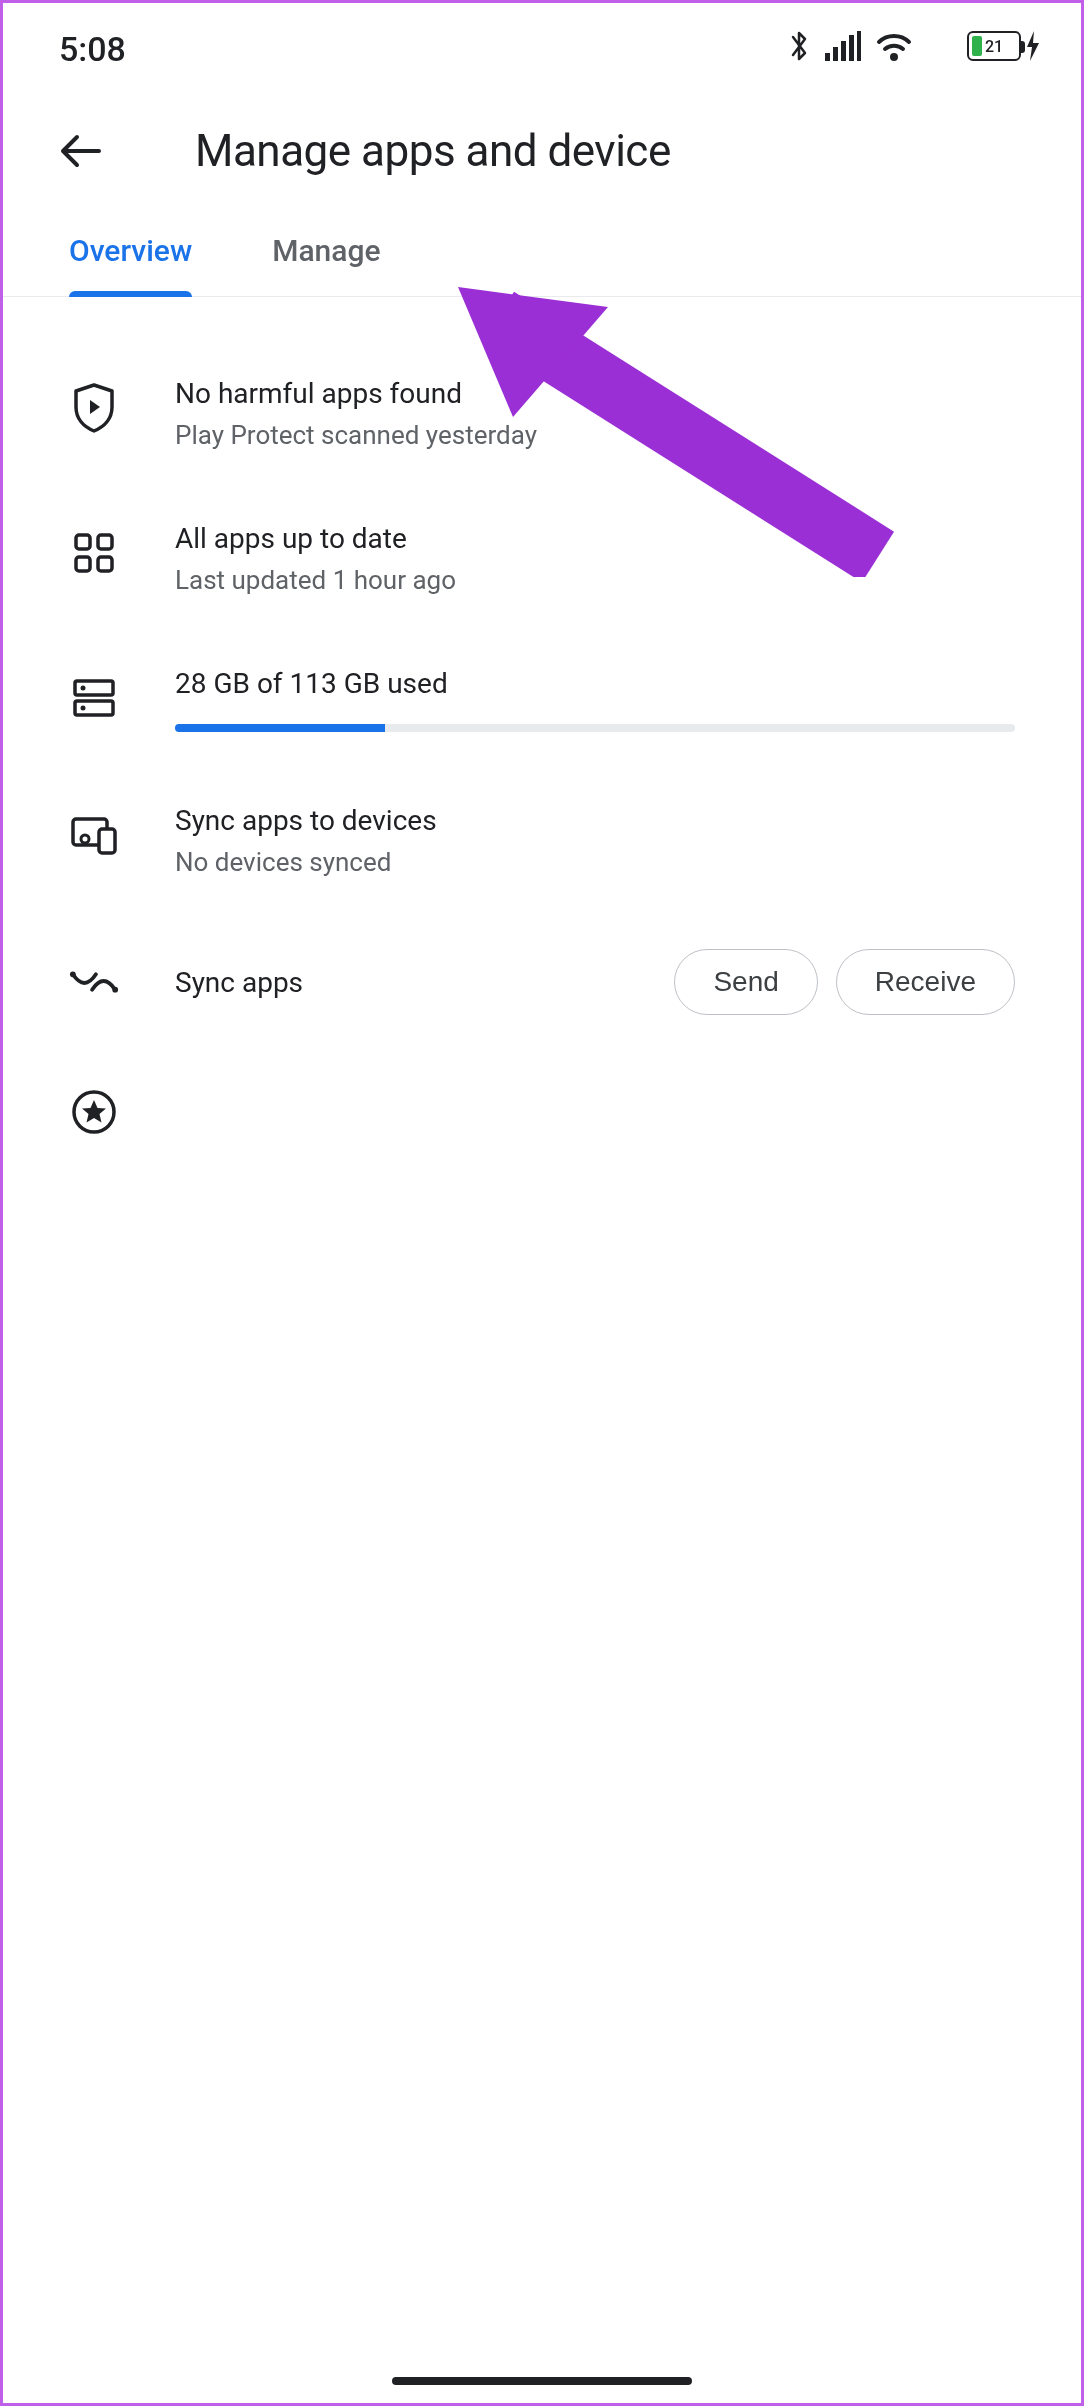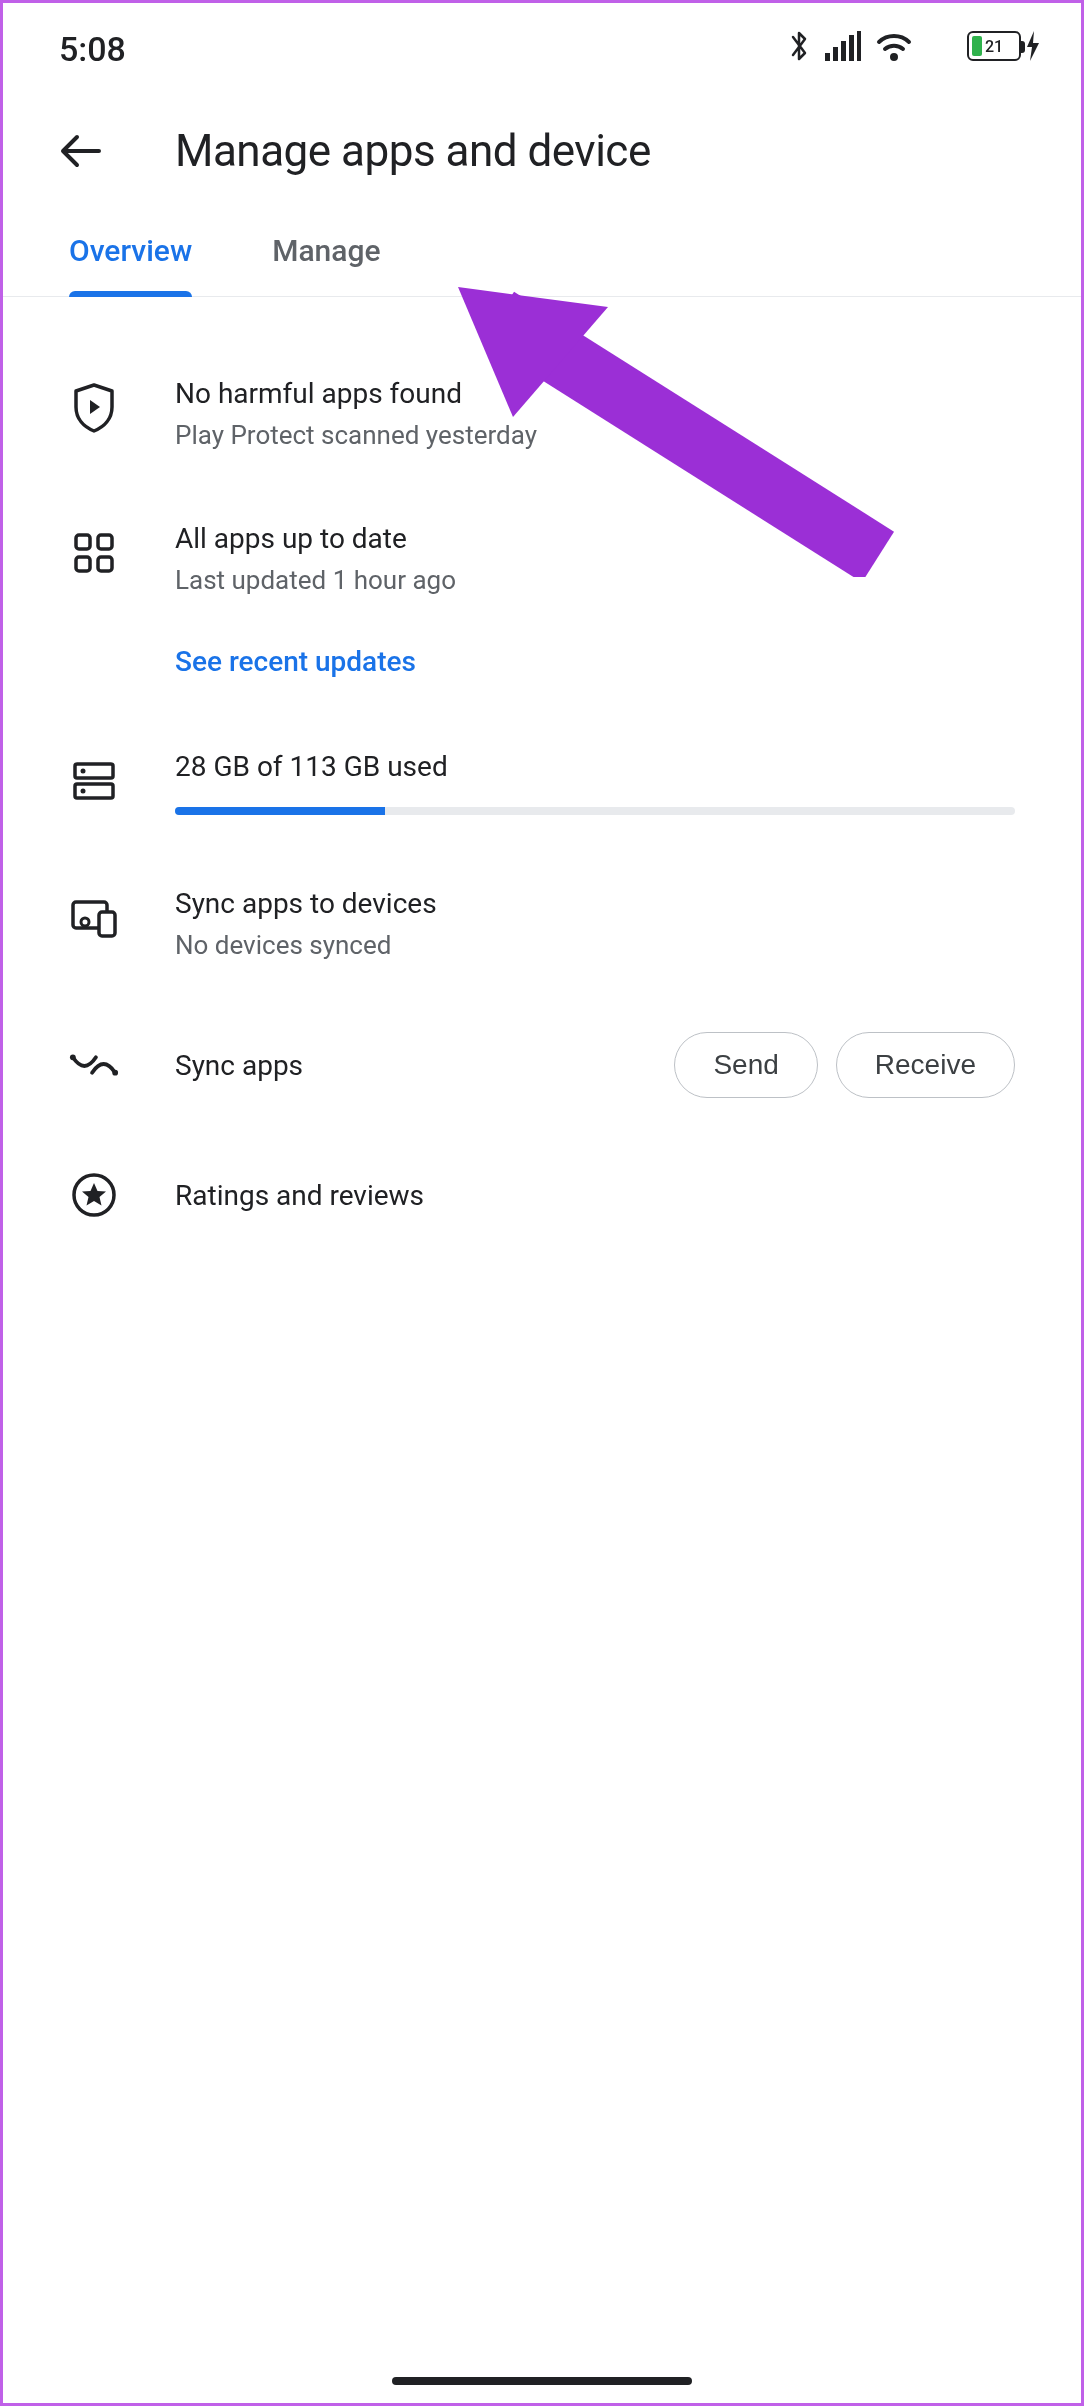--- a/index.html
+++ b/index.html
@@ -28,21 +28,21 @@
     .battery { width: 54px; height: 30px; border: 2.5px solid #202124; border-radius: 6px; position: relative; display: flex; align-items: center; padding: 3px; }
     .battery::after { content: ""; position: absolute; right: -6px; top: 8px; width: 4px; height: 12px; background: #202124; border-radius: 0 3px 3px 0; }
     .battery-fill { width: 22%; height: 100%; background: #2fb24c; border-radius: 2px; }
     .battery-text { position: absolute; left: 50%; top: 50%; transform: translate(-50%,-50%); font-size: 16px; font-weight: 500; }
 
     
     .header {
       display: flex;
       align-items: center;
       padding: 38px 36px 20px 54px;
-      gap: 68px;
+      gap: 88px;
     }
     .back-btn { width: 50px; height: 50px; display: flex; align-items: center; justify-content: center; }
     .page-title { font-size: 44px; color: #202124; font-weight: 400; letter-spacing: -0.5px; }
 
     
     .tabs {
       display: flex;
       gap: 80px;
       padding: 36px 0 0 66px;
       border-bottom: 1px solid #e8eaed;
@@ -196,21 +196,20 @@
       <svg width="44" height="44" viewBox="0 0 44 44">
         <rect x="4" y="4" width="14" height="14" rx="3" fill="none" stroke="#202124" stroke-width="3.5"></rect>
         <rect x="26" y="4" width="14" height="14" rx="3" fill="none" stroke="#202124" stroke-width="3.5"></rect>
         <rect x="4" y="26" width="14" height="14" rx="3" fill="none" stroke="#202124" stroke-width="3.5"></rect>
         <rect x="26" y="26" width="14" height="14" rx="3" fill="none" stroke="#202124" stroke-width="3.5"></rect>
       </svg>
     </div>
     <div class="row-body">
       <div class="row-title">All apps up to date</div>
       <div class="row-sub">Last updated 1 hour ago</div>
-      <div class="row-link">See recent updates</div>
     </div>
   </div>
 
   <div class="row">
     <div class="row-icon">
       <svg width="46" height="46" viewBox="0 0 46 46">
         <rect x="4" y="6" width="38" height="14" rx="2" fill="none" stroke="#202124" stroke-width="3.5"></rect>
         <rect x="4" y="26" width="38" height="14" rx="2" fill="none" stroke="#202124" stroke-width="3.5"></rect>
         <circle cx="12" cy="13" r="2.5" fill="#202124"></circle>
         <circle cx="12" cy="33" r="2.5" fill="#202124"></circle>
@@ -254,18 +253,17 @@
     </div>
   </div>
 
   <div class="row ratings">
     <div class="row-icon">
       <svg width="48" height="48" viewBox="0 0 48 48">
         <circle cx="24" cy="24" r="20" fill="none" stroke="#202124" stroke-width="3.5"></circle>
         <path d="M24 12 L27.5 20 L36 20.5 L29.5 26 L31.5 34.5 L24 30 L16.5 34.5 L18.5 26 L12 20.5 L20.5 20 Z" fill="#202124"></path>
       </svg>
     </div>
-    <div class="row-title">Ratings and reviews</div>
   </div>
 
 </div>
 
 <div class="gesture-bar"></div>
 
 </body></html>

